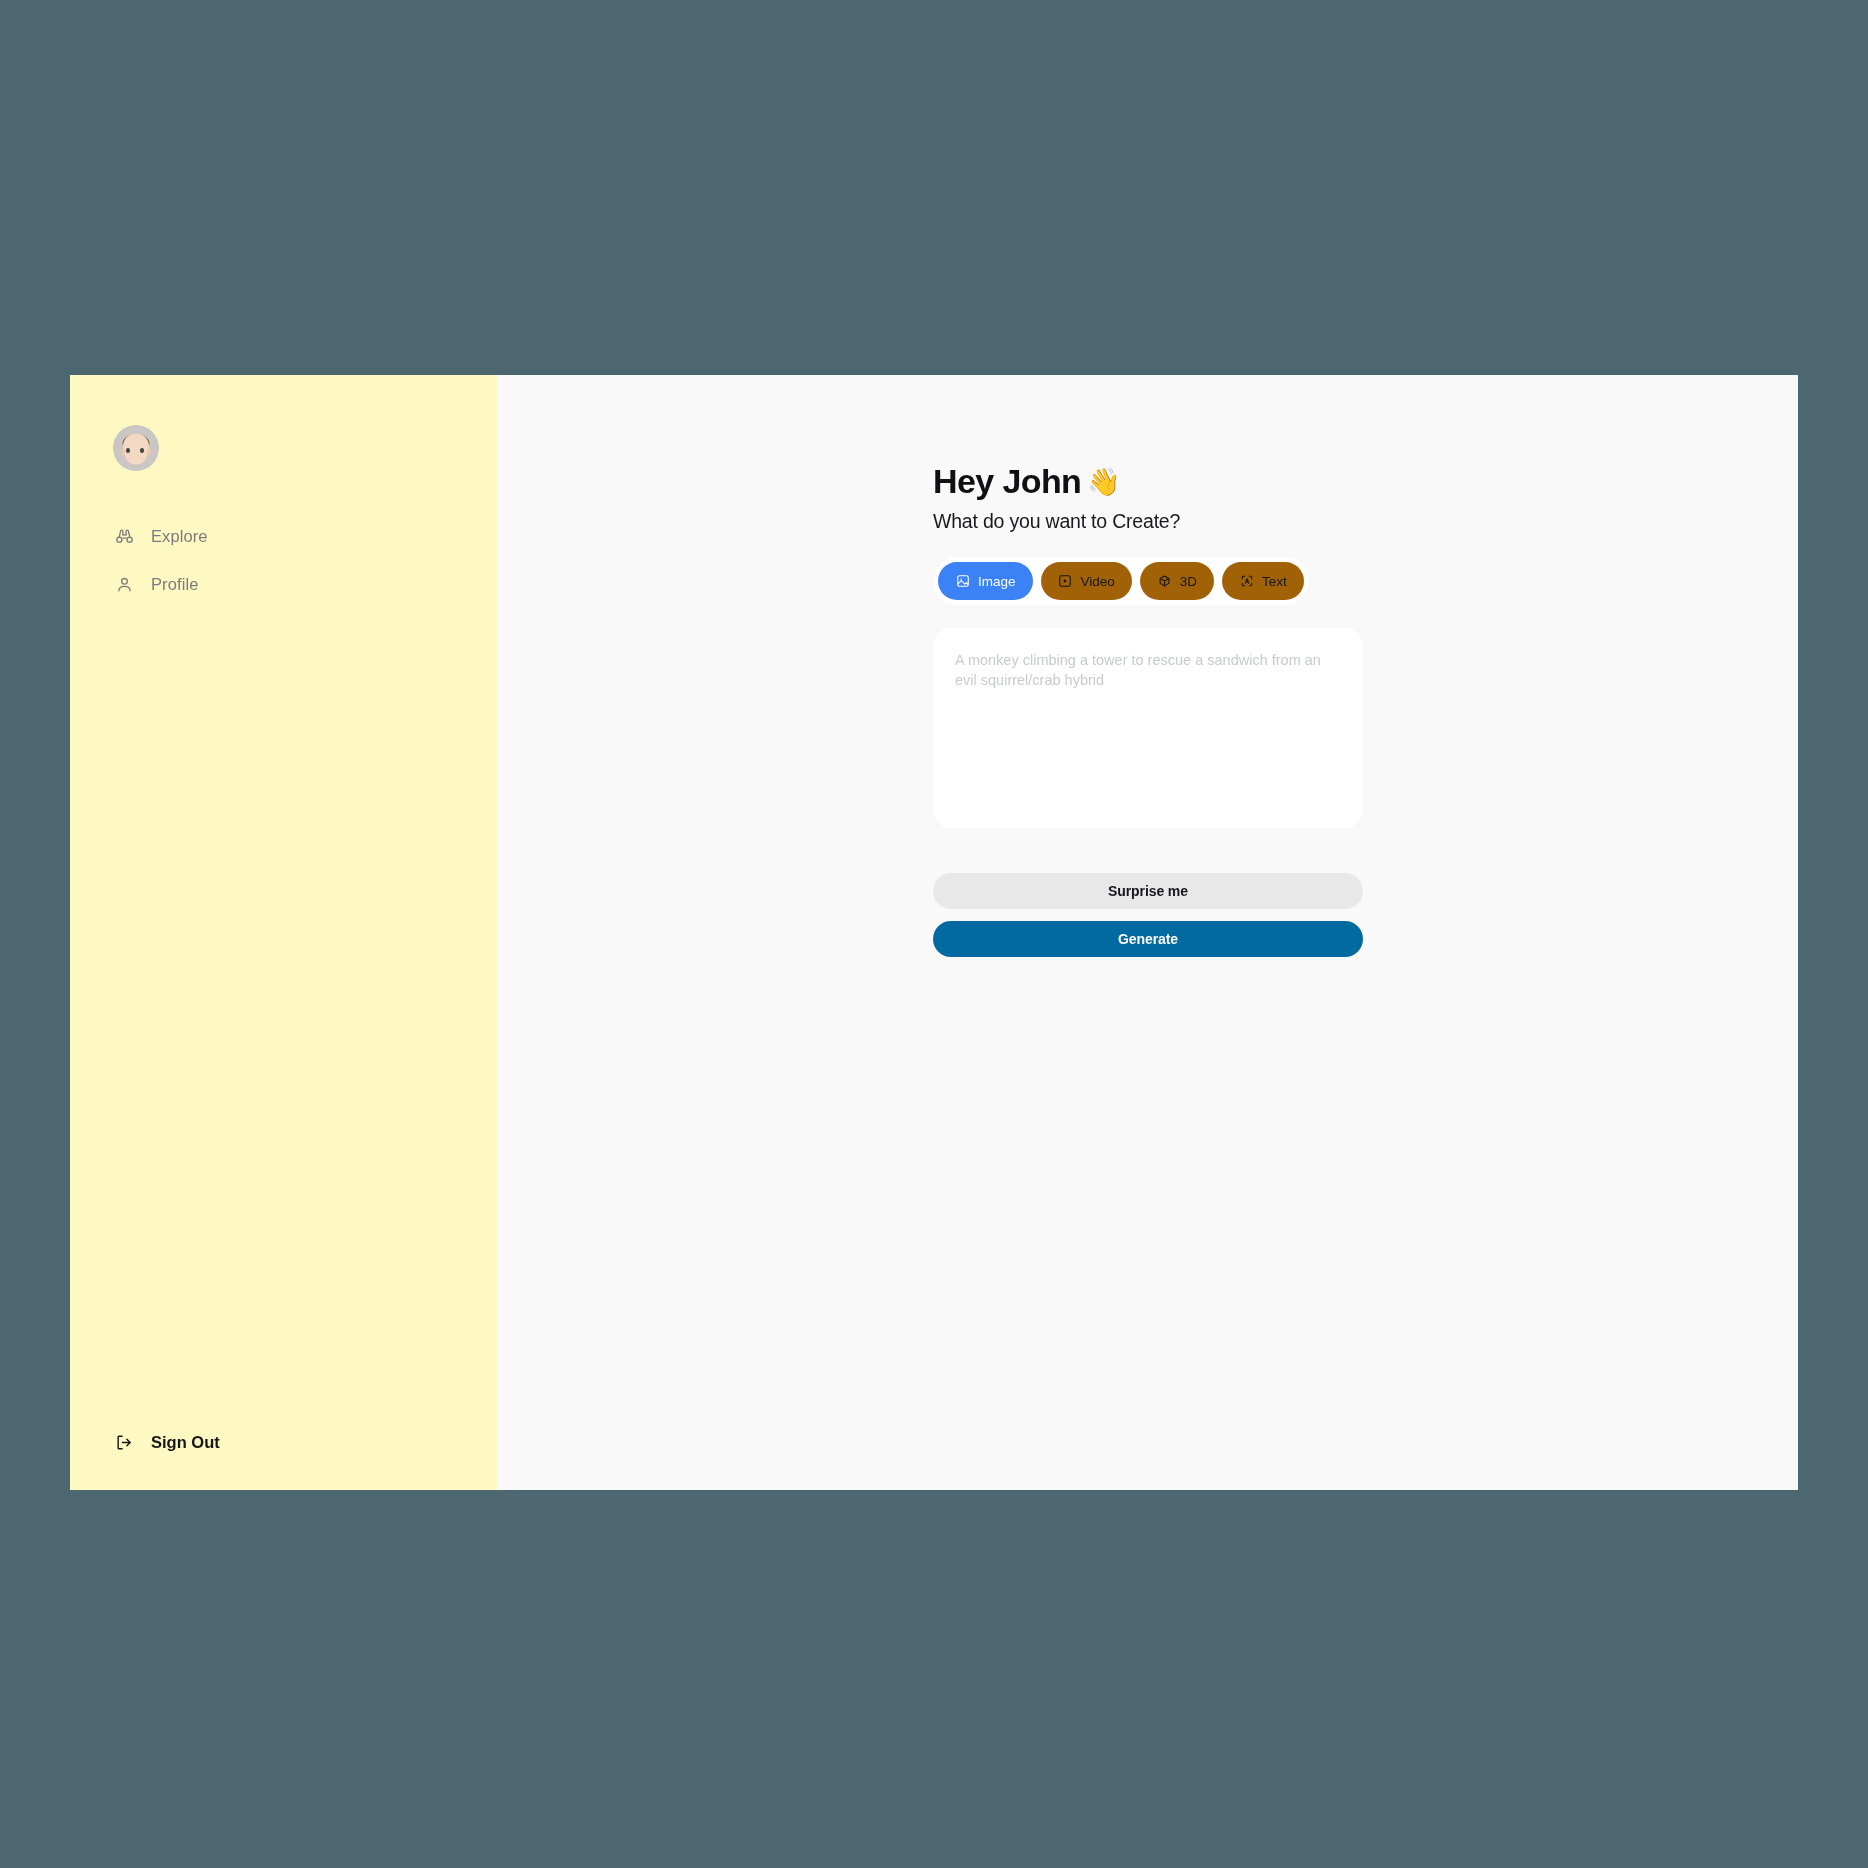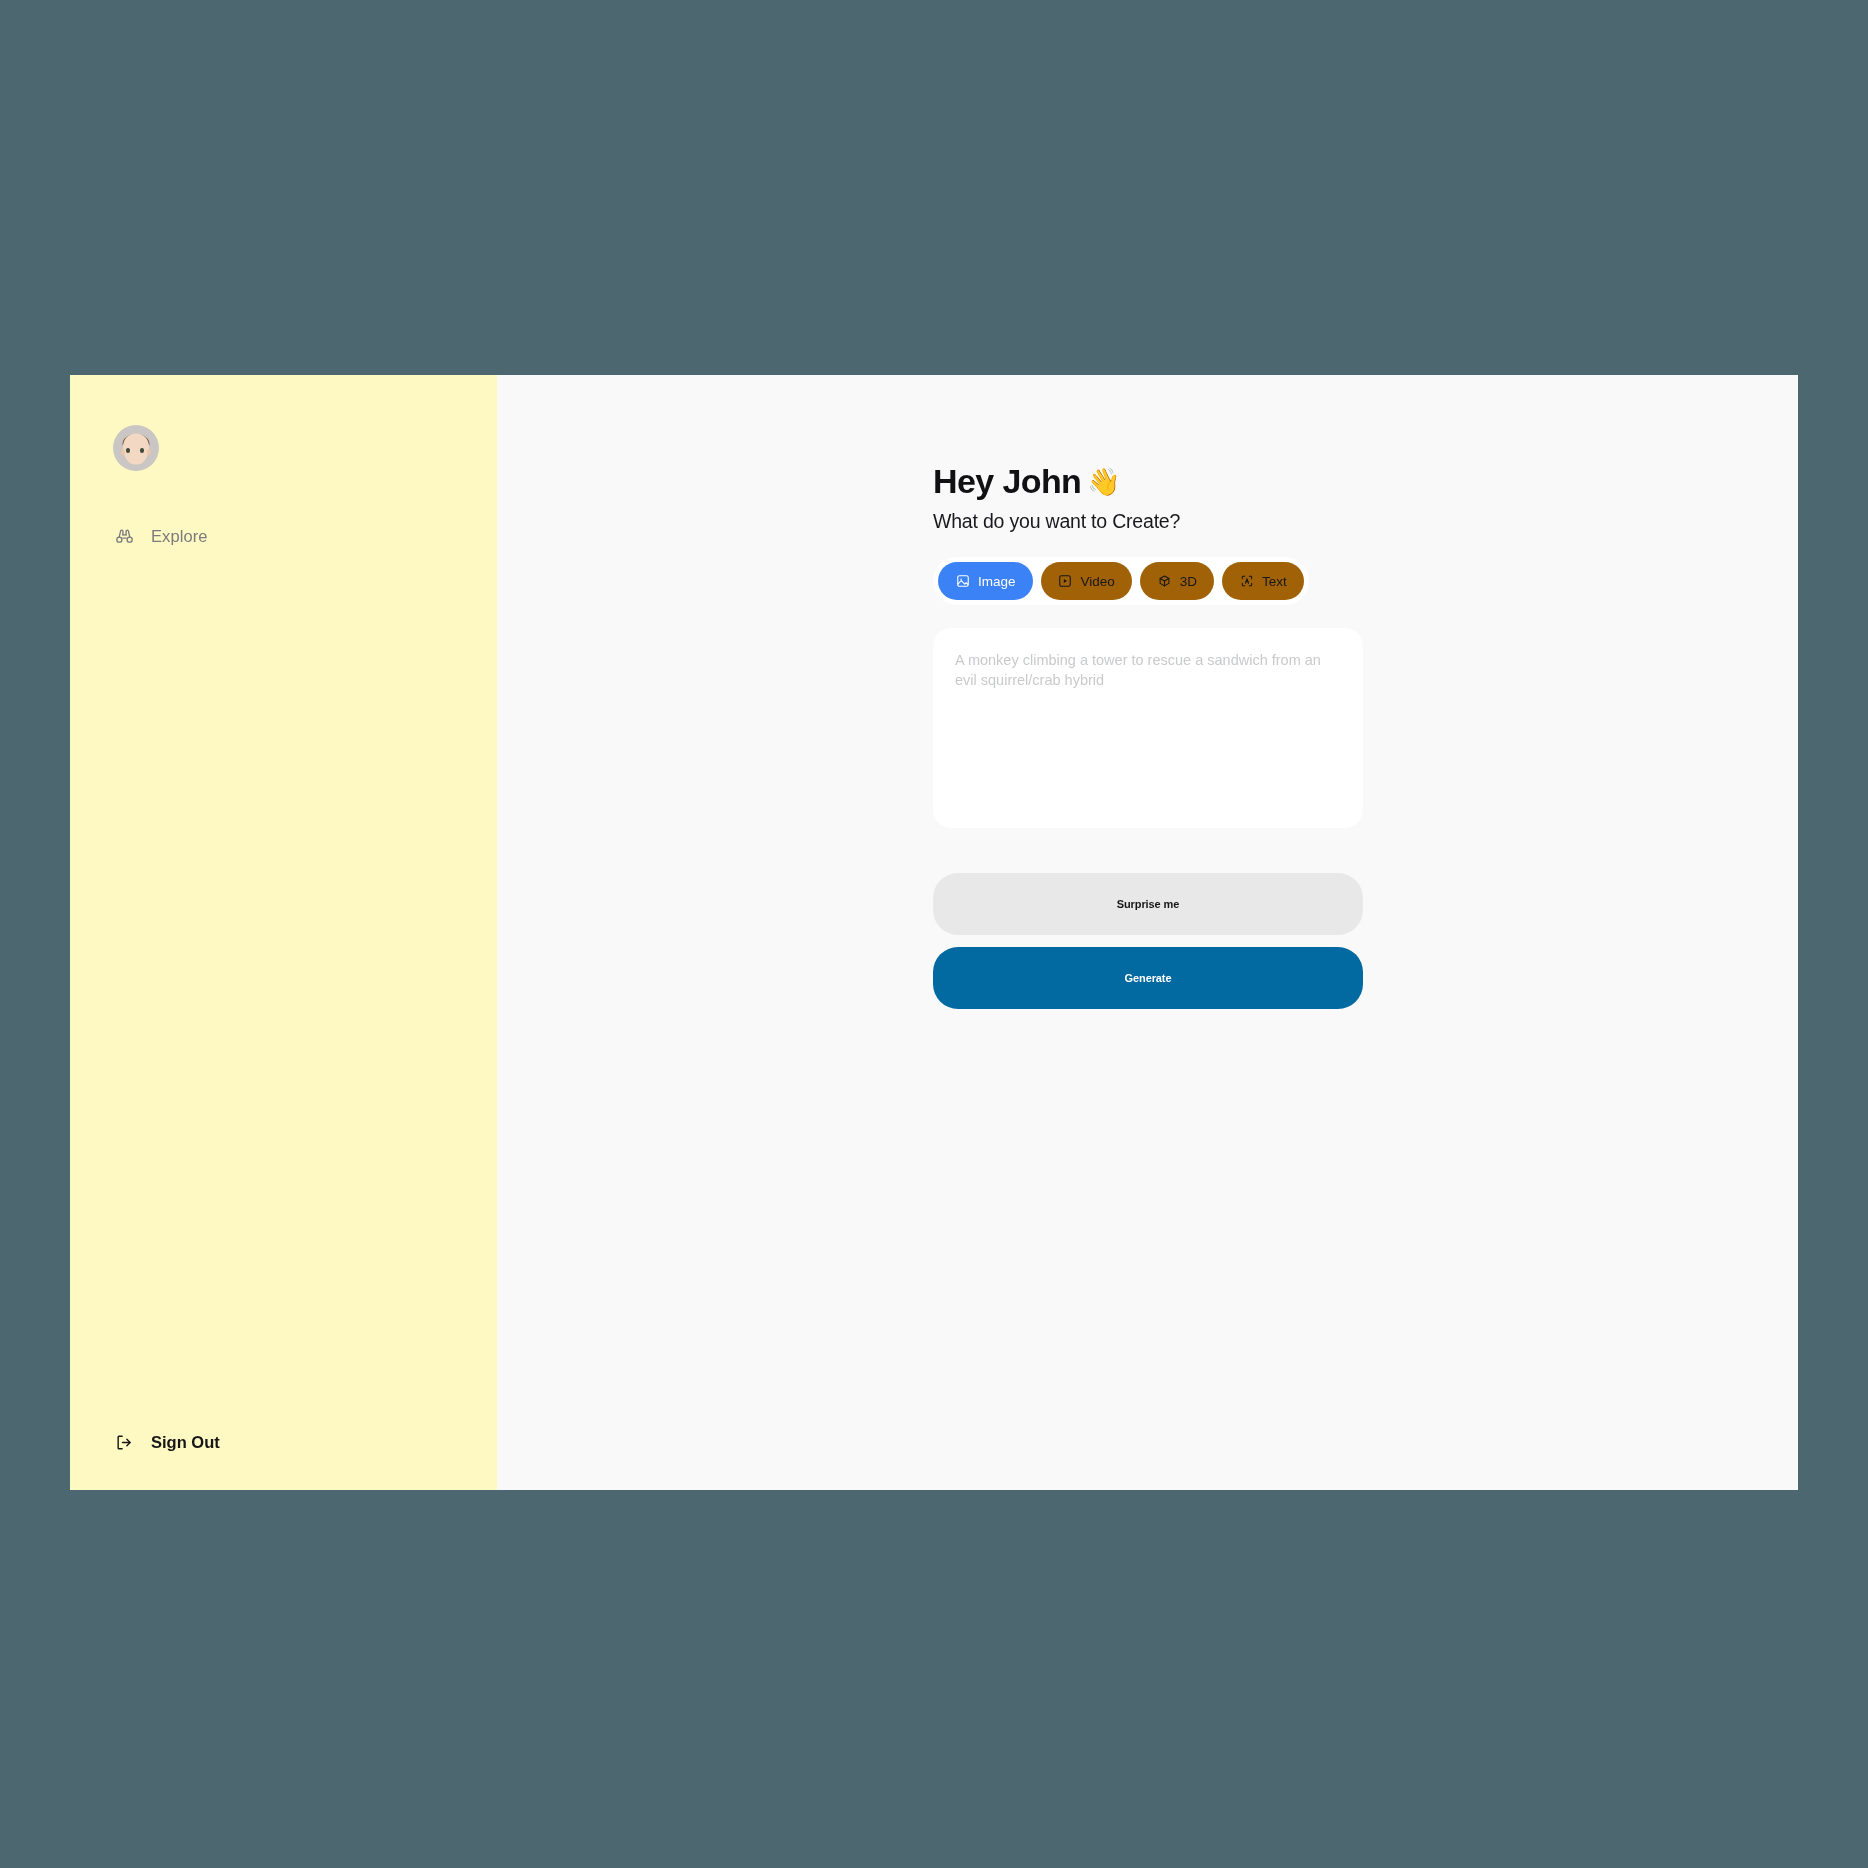--- a/index.html
+++ b/index.html
@@ -233,25 +233,25 @@
     position: absolute;
     left: 436px;
     top: 498px;
     width: 430px;
     display: flex;
     flex-direction: column;
     gap: 12px;
   }
   .action-btn {
     width: 430px;
-    height: 62px;
+    height: 36px;
     border: none;
     border-radius: 25px;
     font-family: "Liberation Sans", sans-serif;
-    font-size: 11px;
+    font-size: 14px;
     font-weight: bold;
     cursor: pointer;
     letter-spacing: -0.1px;
   }
   #surprise-btn { background: #e8e8e8; color: #17171a; }
   #generate-btn { background: #0369a1; color: #ffffff; }
 </style>
 </head>
 <body>
 
@@ -278,20 +278,29 @@
             <circle cx="5.5" cy="16" r="3.2"></circle>
             <circle cx="18.5" cy="16" r="3.2"></circle>
             <path d="M10 10 h4"></path>
             <path d="M10 14 h4"></path>
           </svg>
         </span>
         <span>Explore</span>
       </div>
 
 
+      <div class="nav-item">
+        <span class="nav-icon">
+          <svg width="19" height="19" viewBox="0 0 24 24" fill="none" stroke="#7b7b7d" stroke-width="1.7" stroke-linecap="round" stroke-linejoin="round">
+            <circle cx="12" cy="8" r="3.6"></circle>
+            <path d="M5 20 c0-3.6 3.1-5.6 7-5.6 s7 2 7 5.6"></path>
+          </svg>
+        </span>
+        <span>Profile</span>
+      </div>
 
     </nav>
 
     <div id="signout">
       <span class="nav-icon">
         <svg width="19" height="19" viewBox="0 0 24 24" fill="none" stroke="#161618" stroke-width="1.8" stroke-linecap="round" stroke-linejoin="round">
           <path d="M9 4 H5 a1 1 0 0 0-1 1 v14 a1 1 0 0 0 1 1 h4"></path>
           <path d="M15 8 l4 4 -4 4"></path>
           <path d="M9.5 12 H19"></path>
         </svg>

